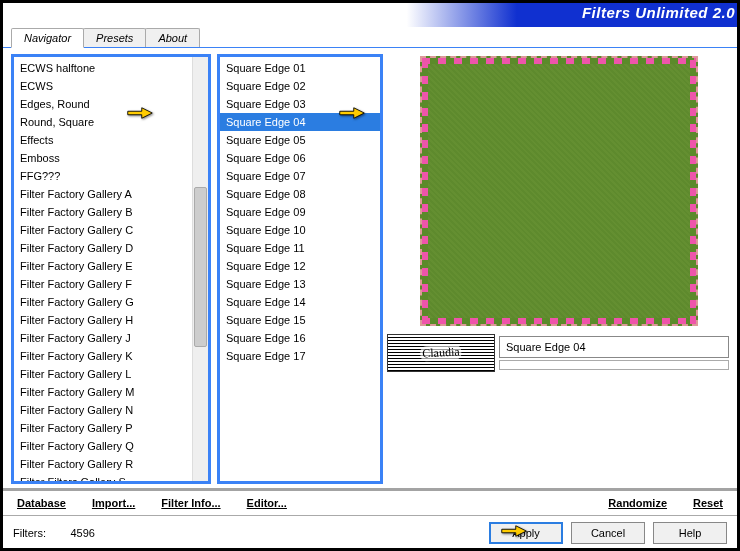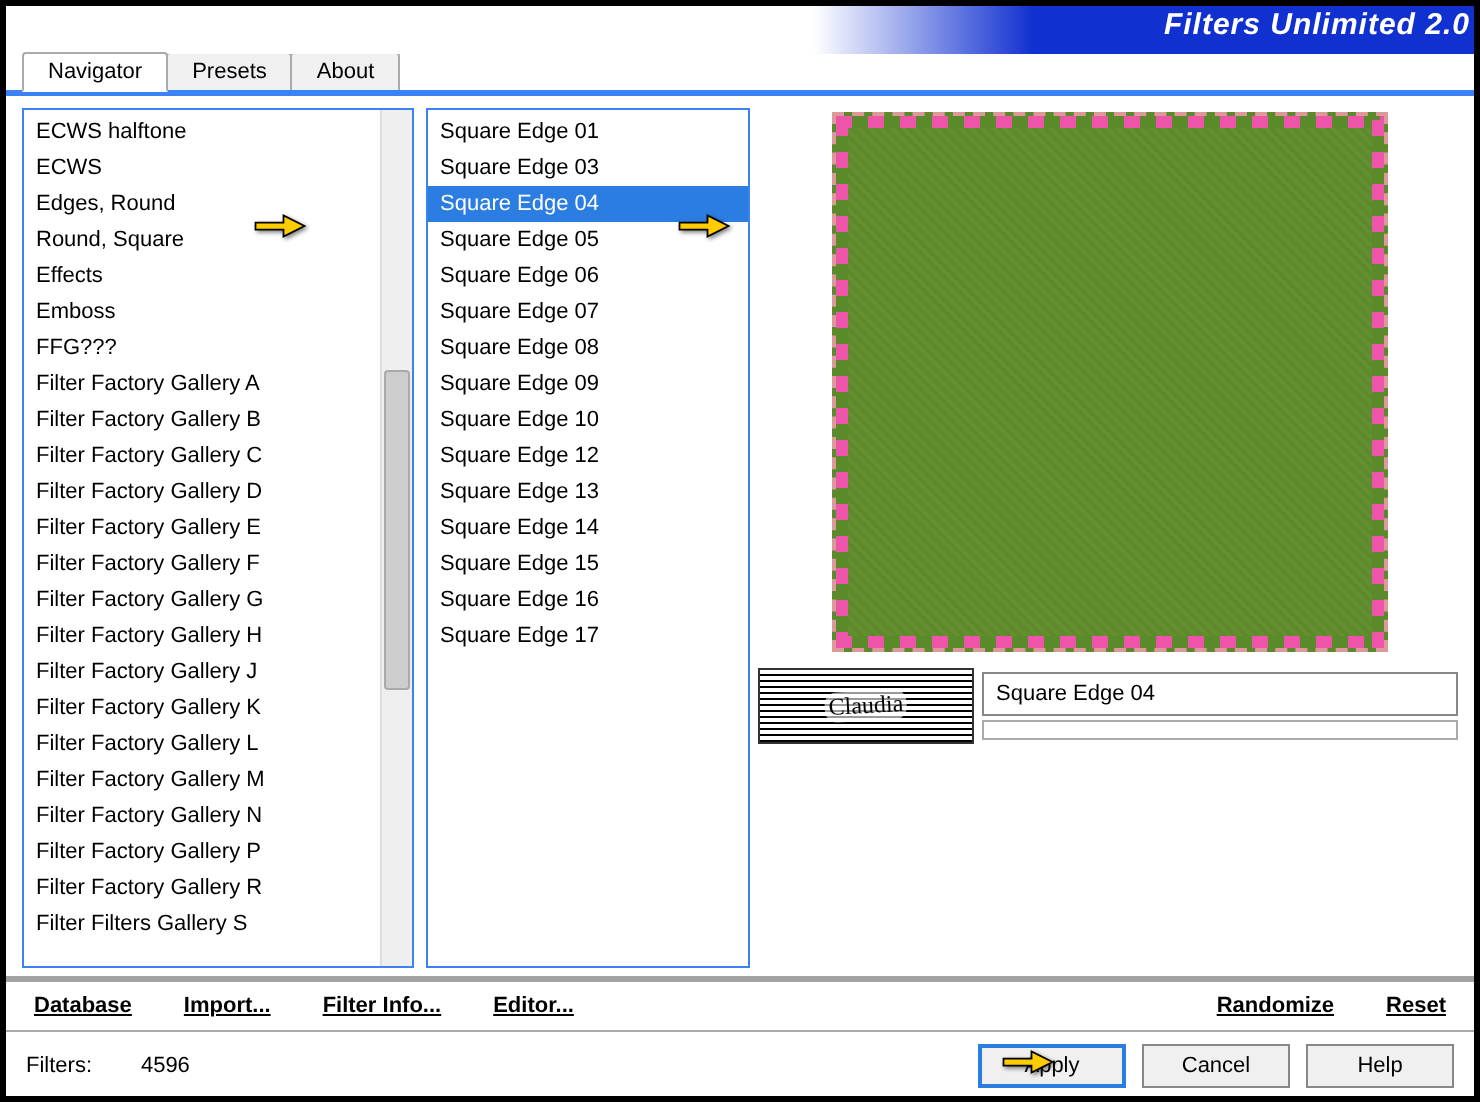--- a/index.html
+++ b/index.html
@@ -1,24 +1,24 @@
 <!DOCTYPE html>
 <html><head>
 <meta charset="utf-8">
 <style>
 * { box-sizing: border-box; margin: 0; padding: 0; }
 body { font-family: "Segoe UI", Tahoma, Arial, sans-serif; font-size: 11px; background: #fff; overflow: hidden; }
 .frame { width: 740px; height: 551px; border: 3px solid #000; position: relative; background: #fff; }
 .titlebar { height: 24px; background: linear-gradient(90deg, #fff 0%, #fff 55%, #1030d0 70%, #1030d0 100%); position: relative; }
 .title-text { position: absolute; right: 2px; top: 1px; font-style: italic; font-weight: bold; font-size: 15px; color: #fff; letter-spacing: 0.5px; }
-.tabs { display: flex; align-items: flex-end; padding-left: 8px; height: 22px; border-bottom: 3px solid #3b82f6; margin-top: -1px; }
+.tabs { display: flex; align-items: flex-end; padding-left: 8px; height: 22px; border-bottom: 1px solid #3b82f6; margin-top: -1px; font-style: italic; }
 .tab { padding: 3px 12px; font-size: 11px; border: 1px solid #aaa; border-bottom: none; background: #f0f0f0; margin-right: -1px; cursor: pointer; border-radius: 2px 2px 0 0; }
 .tab.active { background: #fff; position: relative; z-index: 2; border-bottom: 1px solid #fff; margin-bottom: -1px; }
 .content { display: flex; height: 440px; padding: 6px 8px 0 8px; gap: 6px; }
-.listwrap { display: flex; background: #6d28d9; border: 1px solid #3b82f6; height: 430px; }
+.listwrap { display: flex; background: #6d28d9; border: 3px solid #3b82f6; height: 430px; }
 .list { background: #fff; overflow: hidden; padding: 2px 0; font-size: 11px; position: relative; }
 .list-a { width: 178px; }
 .list-b { width: 160px; }
 .item { padding: 1px 6px; white-space: nowrap; line-height: 16px; cursor: pointer; }
 .item.selected { background: #2b7de1; color: #fff; }
 .scrollbar { width: 16px; background: #efefef; border-left: 1px solid #ddd; position: relative; }
 .thumb { position: absolute; left: 1px; right: 1px; background: #cdcdcd; border: 1px solid #aaa; border-radius: 2px; }
 .thumb-a { top: 130px; height: 160px; }
 .preview-pane { flex: 1; position: relative; }
 .preview-box { width: 278px; height: 270px; margin: 2px auto 0 auto; border: 2px dashed #d99; background: #5b8a2a; position: relative; }
@@ -79,39 +79,42 @@
           <div class="item">Filter Factory Gallery E</div>
           <div class="item">Filter Factory Gallery F</div>
           <div class="item">Filter Factory Gallery G</div>
           <div class="item">Filter Factory Gallery H</div>
           <div class="item">Filter Factory Gallery J</div>
           <div class="item">Filter Factory Gallery K</div>
           <div class="item">Filter Factory Gallery L</div>
           <div class="item">Filter Factory Gallery M</div>
           <div class="item">Filter Factory Gallery N</div>
           <div class="item">Filter Factory Gallery P</div>
+          <div class="item">Filter Factory Gallery Q</div>
           <div class="item">Filter Factory Gallery R</div>
           <div class="item">Filter Filters Gallery S</div>
         </div>
       <div class="scrollbar">
         <div class="thumb thumb-a"></div>
       </div>
     </div>
 
     <div class="listwrap">
       <div class="list list-b" id="filt-list">
           <div class="item">Square Edge 01</div>
+          <div class="item">Square Edge 02</div>
           <div class="item">Square Edge 03</div>
           <div class="item selected">Square Edge 04</div>
           <div class="item">Square Edge 05</div>
           <div class="item">Square Edge 06</div>
           <div class="item">Square Edge 07</div>
           <div class="item">Square Edge 08</div>
           <div class="item">Square Edge 09</div>
           <div class="item">Square Edge 10</div>
+          <div class="item">Square Edge 11</div>
           <div class="item">Square Edge 12</div>
           <div class="item">Square Edge 13</div>
           <div class="item">Square Edge 14</div>
           <div class="item">Square Edge 15</div>
           <div class="item">Square Edge 16</div>
           <div class="item">Square Edge 17</div>
         </div>
     </div>
 
     <div class="preview-pane">

